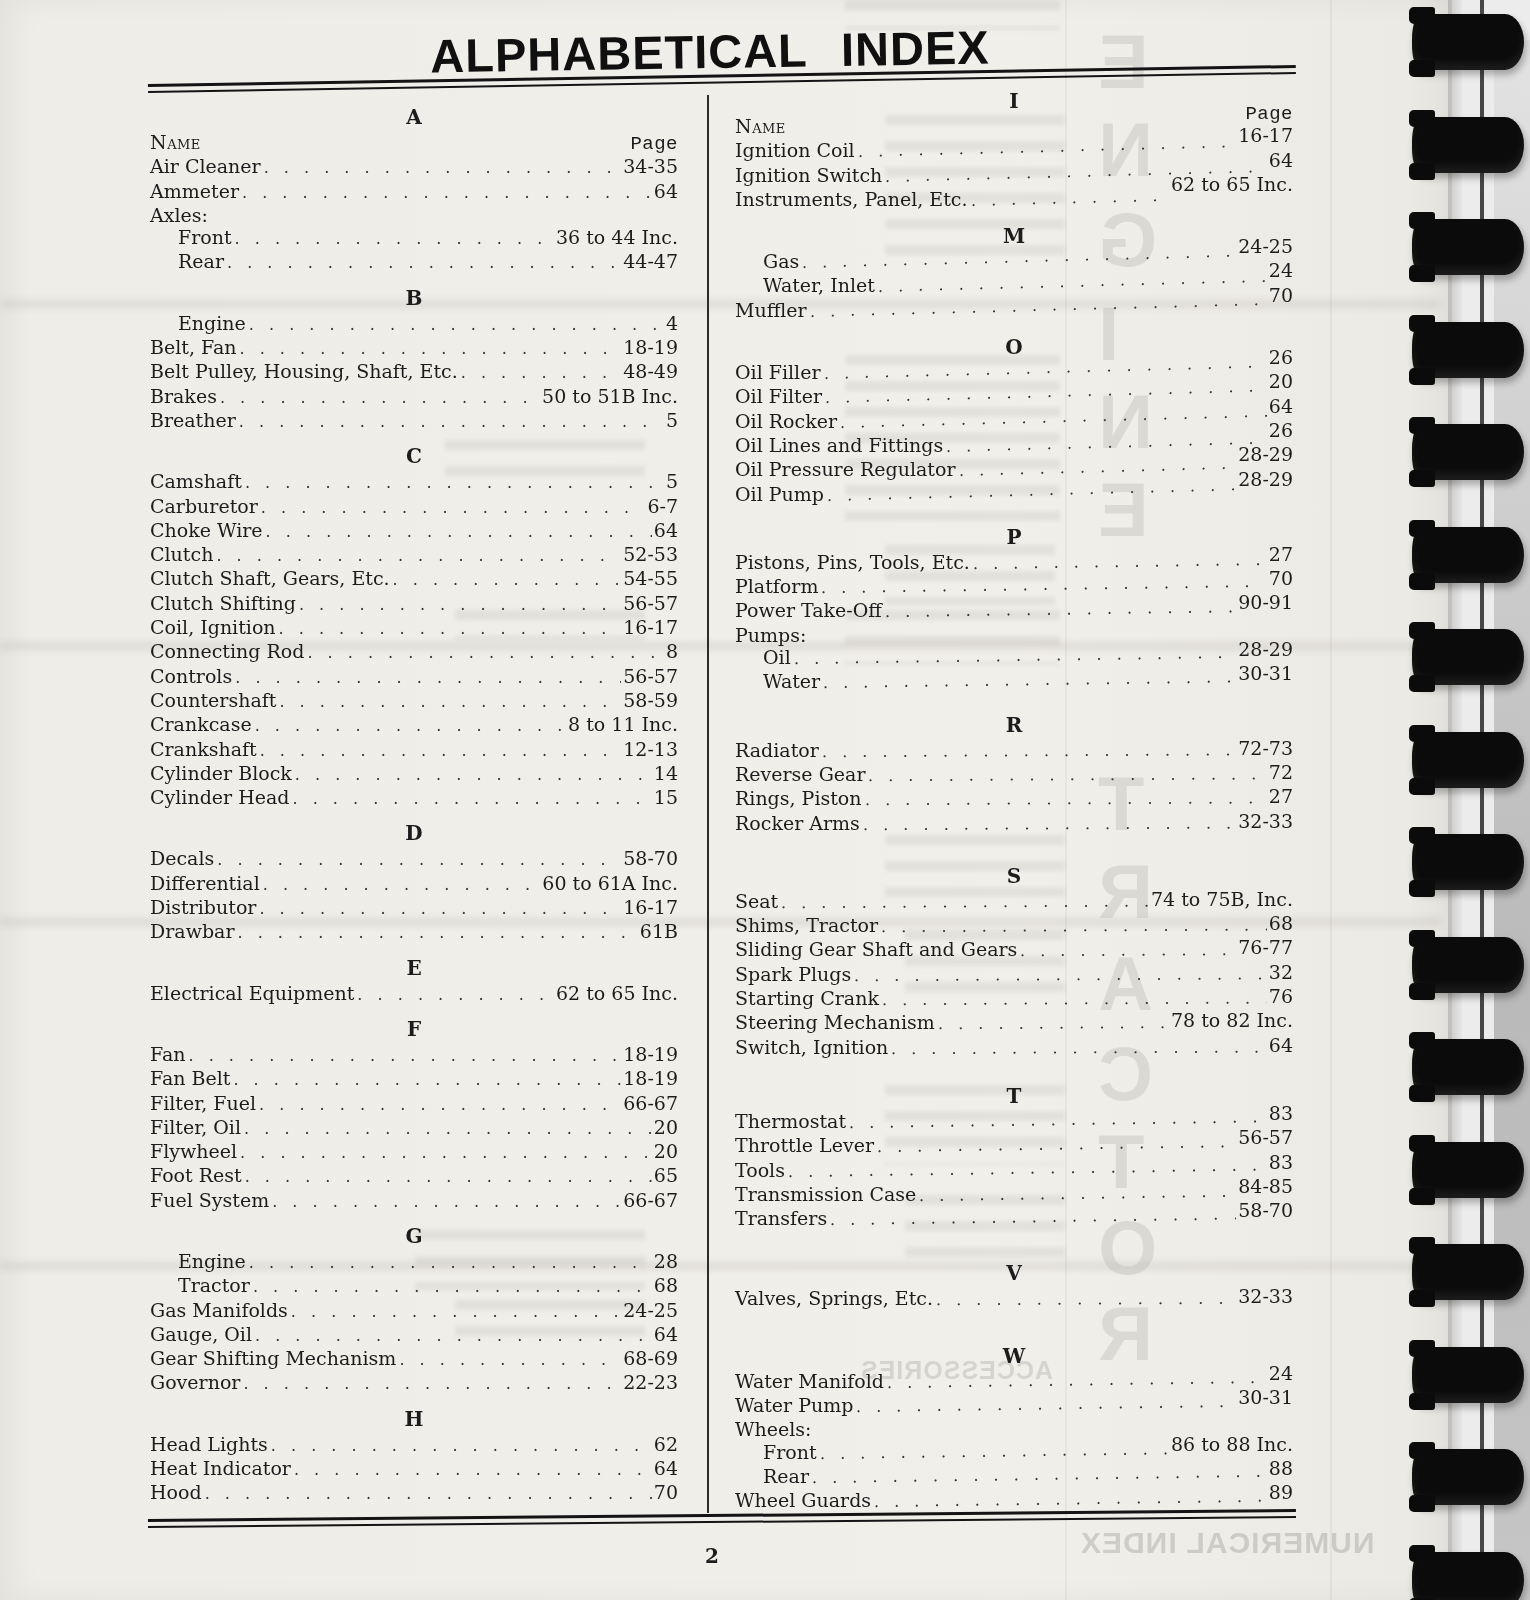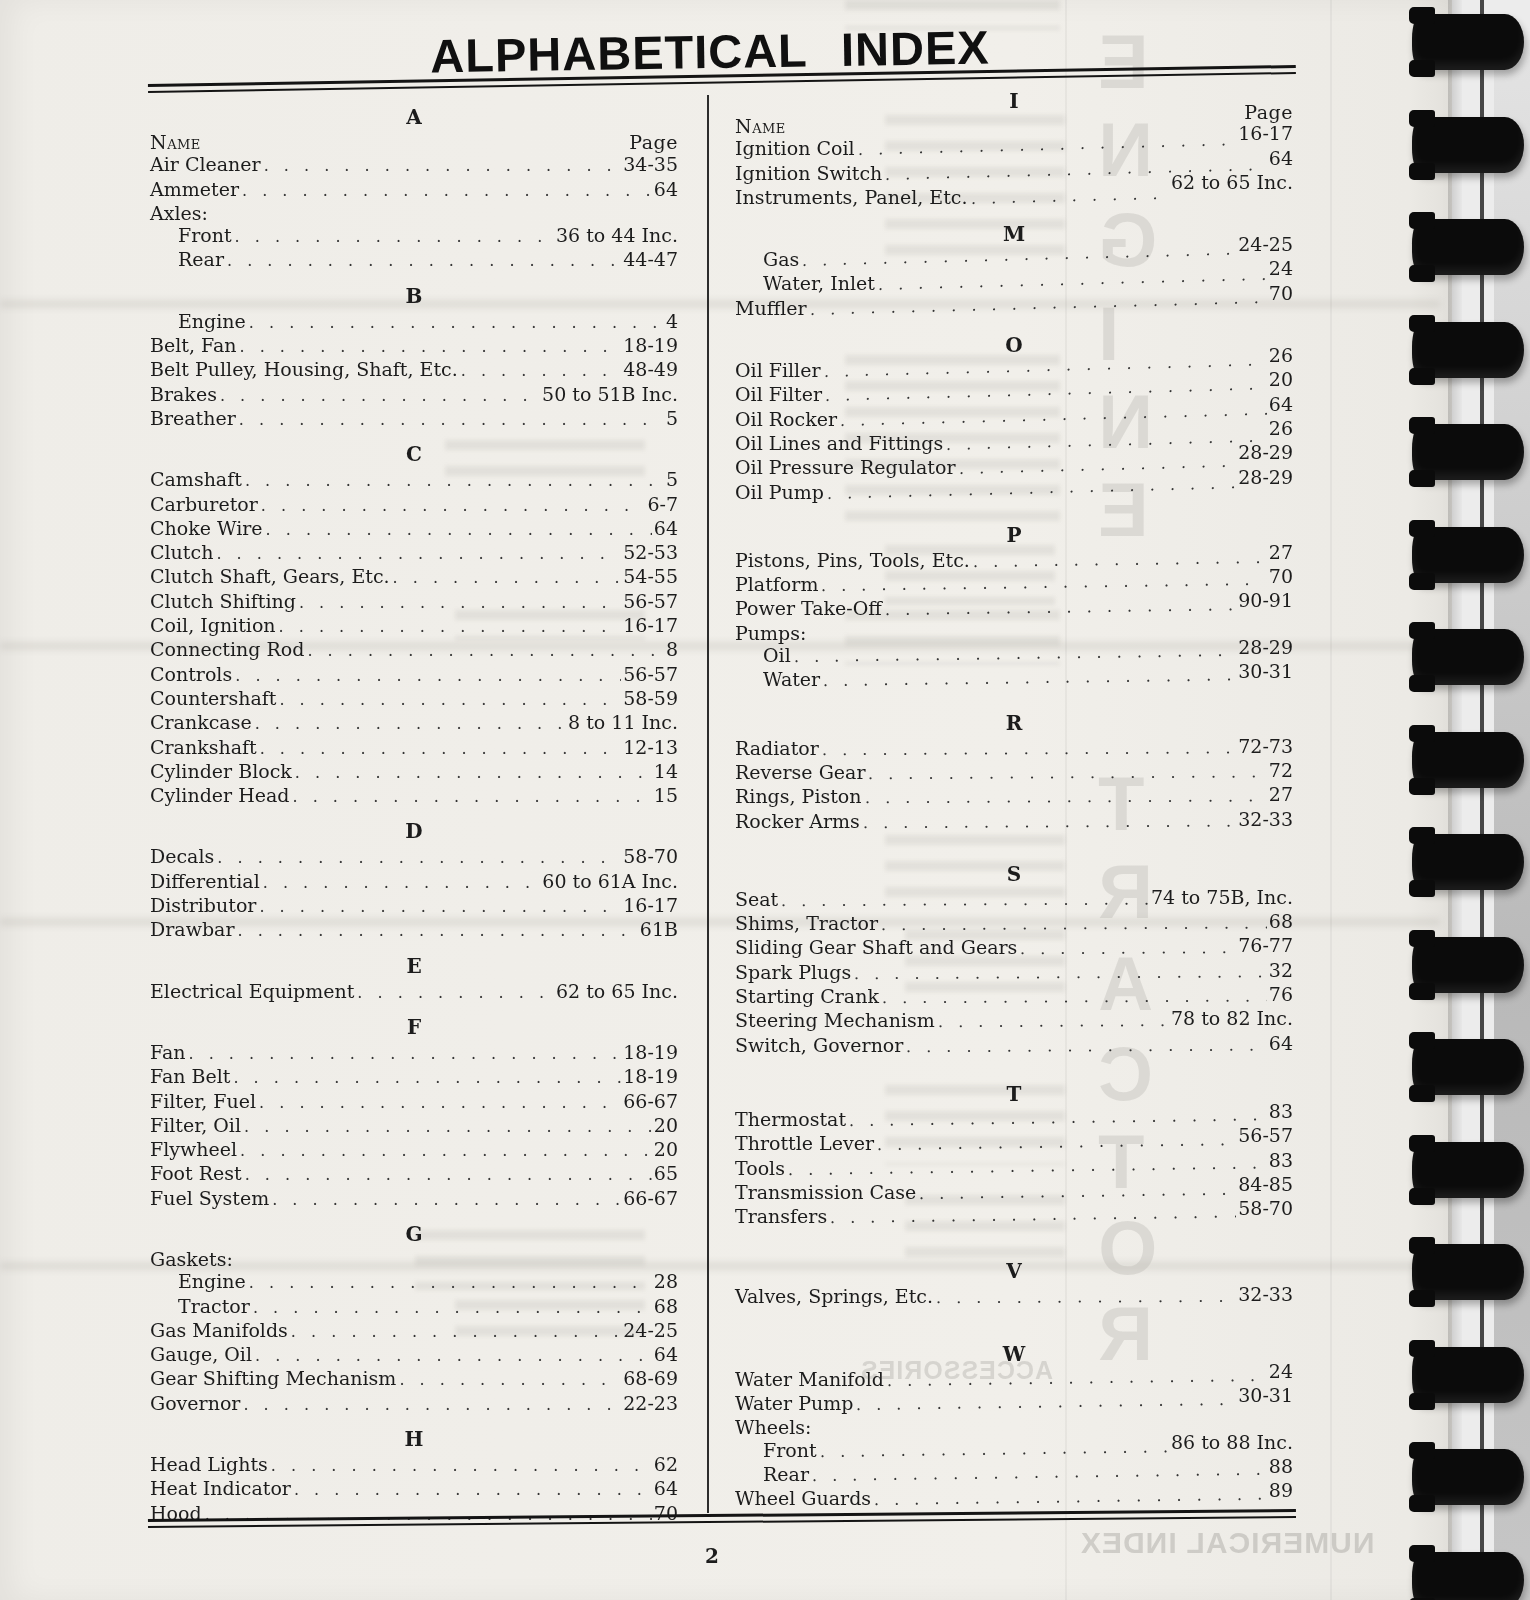--- a/index.html
+++ b/index.html
@@ -55,21 +55,21 @@
   .col-right .sec[data-letter="W"]{margin-top:34px;}
 
   .row{display:flex;align-items:baseline;line-height:22.3px;font-size:19px;}
   .row .name{white-space:nowrap;}
   .row.sub .name{padding-left:28px;}
   .row .dots{flex:1 1 auto;overflow:hidden;white-space:nowrap;color:#333;
     letter-spacing:5px;font-size:16px;padding:0 3px;}
   .row .num{white-space:nowrap;padding-left:2px;}
   .row.hdr{justify-content:space-between;}
   .name-label,.page-label{font-variant:small-caps;letter-spacing:0.5px;}
-  .page-label{font-variant:normal;}
+  .page-label{font-variant:normal;font-family:Liberation Mono, monospace;}
   .col-right .hdr .page-label{transform:translateY(-14px);}
 
   
   .w2 .num{transform:translateY(-15px);}
   .w2 .dots{transform:skewY(-1.5deg);transform-origin:0 100%;}
   .w1 .num{transform:translateY(-8px);}
   .w1 .dots{transform:skewY(-0.8deg);transform-origin:0 100%;}
   .w0 .num{transform:translateY(-2px);}
   .w0 .dots{transform:skewY(-0.25deg);transform-origin:0 100%;}
 
@@ -328,23 +328,20 @@
             <span class="num">65</span>
           </div>
           <div class="row">
             <span class="name">Fuel System</span>
             <span class="dots">. . . . . . . . . . . . . . . . . . . . . . . . . . . . . . . . . . . . . . . . . . . . . . . . . . . . . . . . . . . . . . . . . . . . . . . . . . . . . . . . </span>
             <span class="num">66-67</span>
           </div>
         </div>
         <div class="sec" data-letter="G">
           <div class="letter">G</div>
-          <div class="row group">
-            <span class="name">Gaskets:</span>
-          </div>
           <div class="row sub">
             <span class="name">Engine</span>
             <span class="dots">. . . . . . . . . . . . . . . . . . . . . . . . . . . . . . . . . . . . . . . . . . . . . . . . . . . . . . . . . . . . . . . . . . . . . . . . . . . . . . . . </span>
             <span class="num">28</span>
           </div>
           <div class="row sub">
             <span class="name">Tractor</span>
             <span class="dots">. . . . . . . . . . . . . . . . . . . . . . . . . . . . . . . . . . . . . . . . . . . . . . . . . . . . . . . . . . . . . . . . . . . . . . . . . . . . . . . . </span>
             <span class="num">68</span>
           </div>
@@ -542,21 +539,21 @@
             <span class="name">Starting Crank</span>
             <span class="dots">. . . . . . . . . . . . . . . . . . . . . . . . . . . . . . . . . . . . . . . . . . . . . . . . . . . . . . . . . . . . . . . . . . . . . . . . . . . . . . . . </span>
             <span class="num">76</span>
           </div>
           <div class="row w0">
             <span class="name">Steering Mechanism</span>
             <span class="dots">. . . . . . . . . . . . . . . . . . . . . . . . . . . . . . . . . . . . . . . . . . . . . . . . . . . . . . . . . . . . . . . . . . . . . . . . . . . . . . . . </span>
             <span class="num">78 to 82 Inc.</span>
           </div>
           <div class="row w0">
-            <span class="name">Switch, Governor</span>
+            <span class="name">Switch, Ignition</span>
             <span class="dots">. . . . . . . . . . . . . . . . . . . . . . . . . . . . . . . . . . . . . . . . . . . . . . . . . . . . . . . . . . . . . . . . . . . . . . . . . . . . . . . . </span>
             <span class="num">64</span>
           </div>
         </div>
         <div class="sec" data-letter="T">
           <div class="letter">T</div>
           <div class="row w1">
             <span class="name">Thermostat</span>
             <span class="dots">. . . . . . . . . . . . . . . . . . . . . . . . . . . . . . . . . . . . . . . . . . . . . . . . . . . . . . . . . . . . . . . . . . . . . . . . . . . . . . . . </span>
             <span class="num">83</span>

